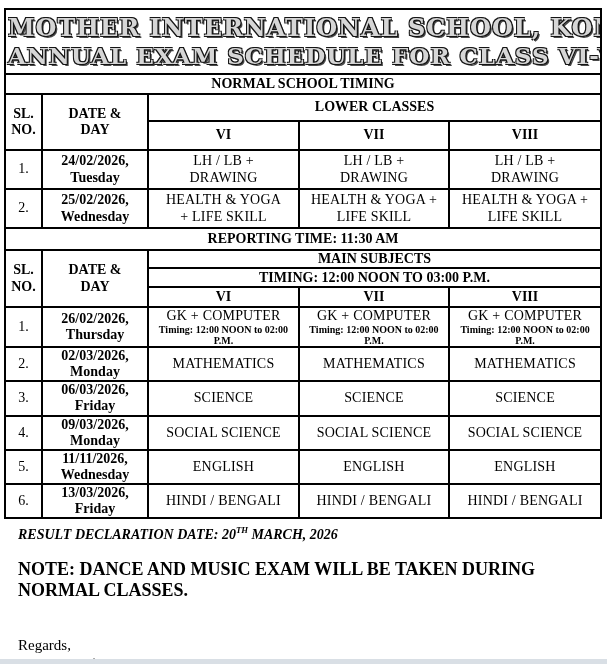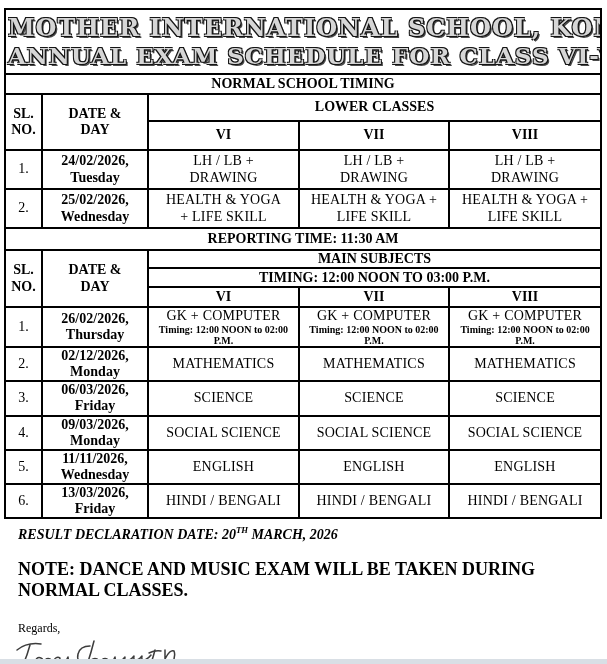--- a/index.html
+++ b/index.html
@@ -40,21 +40,21 @@
   .t-row1 td,.t-row2 td{height:37px;}
   .t-gk td{height:36px;}
   .t-main td{height:30px;}
   .date{font-weight:bold;font-size:13px;white-space:pre-line;}
   .subj{white-space:pre-line;letter-spacing:.2px;}
   .subtime{display:block;font-size:10px;font-weight:bold;letter-spacing:0;line-height:1.1;}
   
   .result{margin:6px 0 0 18px;font-weight:bold;font-size:14px;font-style:italic;}
   .result sup{font-size:.62em;}
   .note{margin:16px 0 0 18px;font-weight:bold;font-size:18px;}
-  .regards{margin:20px 0 0 18px;font-size:12px;}
+  .regards{margin:36px 0 0 18px;font-size:15px;}
   .sigwrap{margin:1px 0 0 14px;height:38px;}
   .principal{margin:8px 0 0 18px;font-size:14.5px;}
   .bottom-strip{position:absolute;left:0;right:0;bottom:0;height:5px;background:#d9dfe5;}
   .sr{position:absolute;width:1px;height:1px;overflow:hidden;clip:rect(0 0 0 0);white-space:nowrap;}
 </style>
 </head>
 <body>
 
 <div class="page">
 
@@ -138,21 +138,21 @@
     <tr class="t-gk">
       <td>1.</td>
       <td class="date">26/02/2026,
 Thursday</td>
       <td><span class="subj">GK + COMPUTER</span><span class="subtime">Timing: 12:00 NOON to 02:00 P.M.</span></td>
       <td><span class="subj">GK + COMPUTER</span><span class="subtime">Timing: 12:00 NOON to 02:00 P.M.</span></td>
       <td><span class="subj">GK + COMPUTER</span><span class="subtime">Timing: 12:00 NOON to 02:00 P.M.</span></td>
     </tr>
     <tr class="t-main">
       <td>2.</td>
-      <td class="date">02/12/2026,
+      <td class="date">02/03/2026,
 Monday</td>
       <td class="subj">MATHEMATICS</td>
       <td class="subj">MATHEMATICS</td>
       <td class="subj">MATHEMATICS</td>
     </tr>
     <tr class="t-main">
       <td>3.</td>
       <td class="date">06/03/2026,
 Friday</td>
       <td class="subj">SCIENCE</td>

